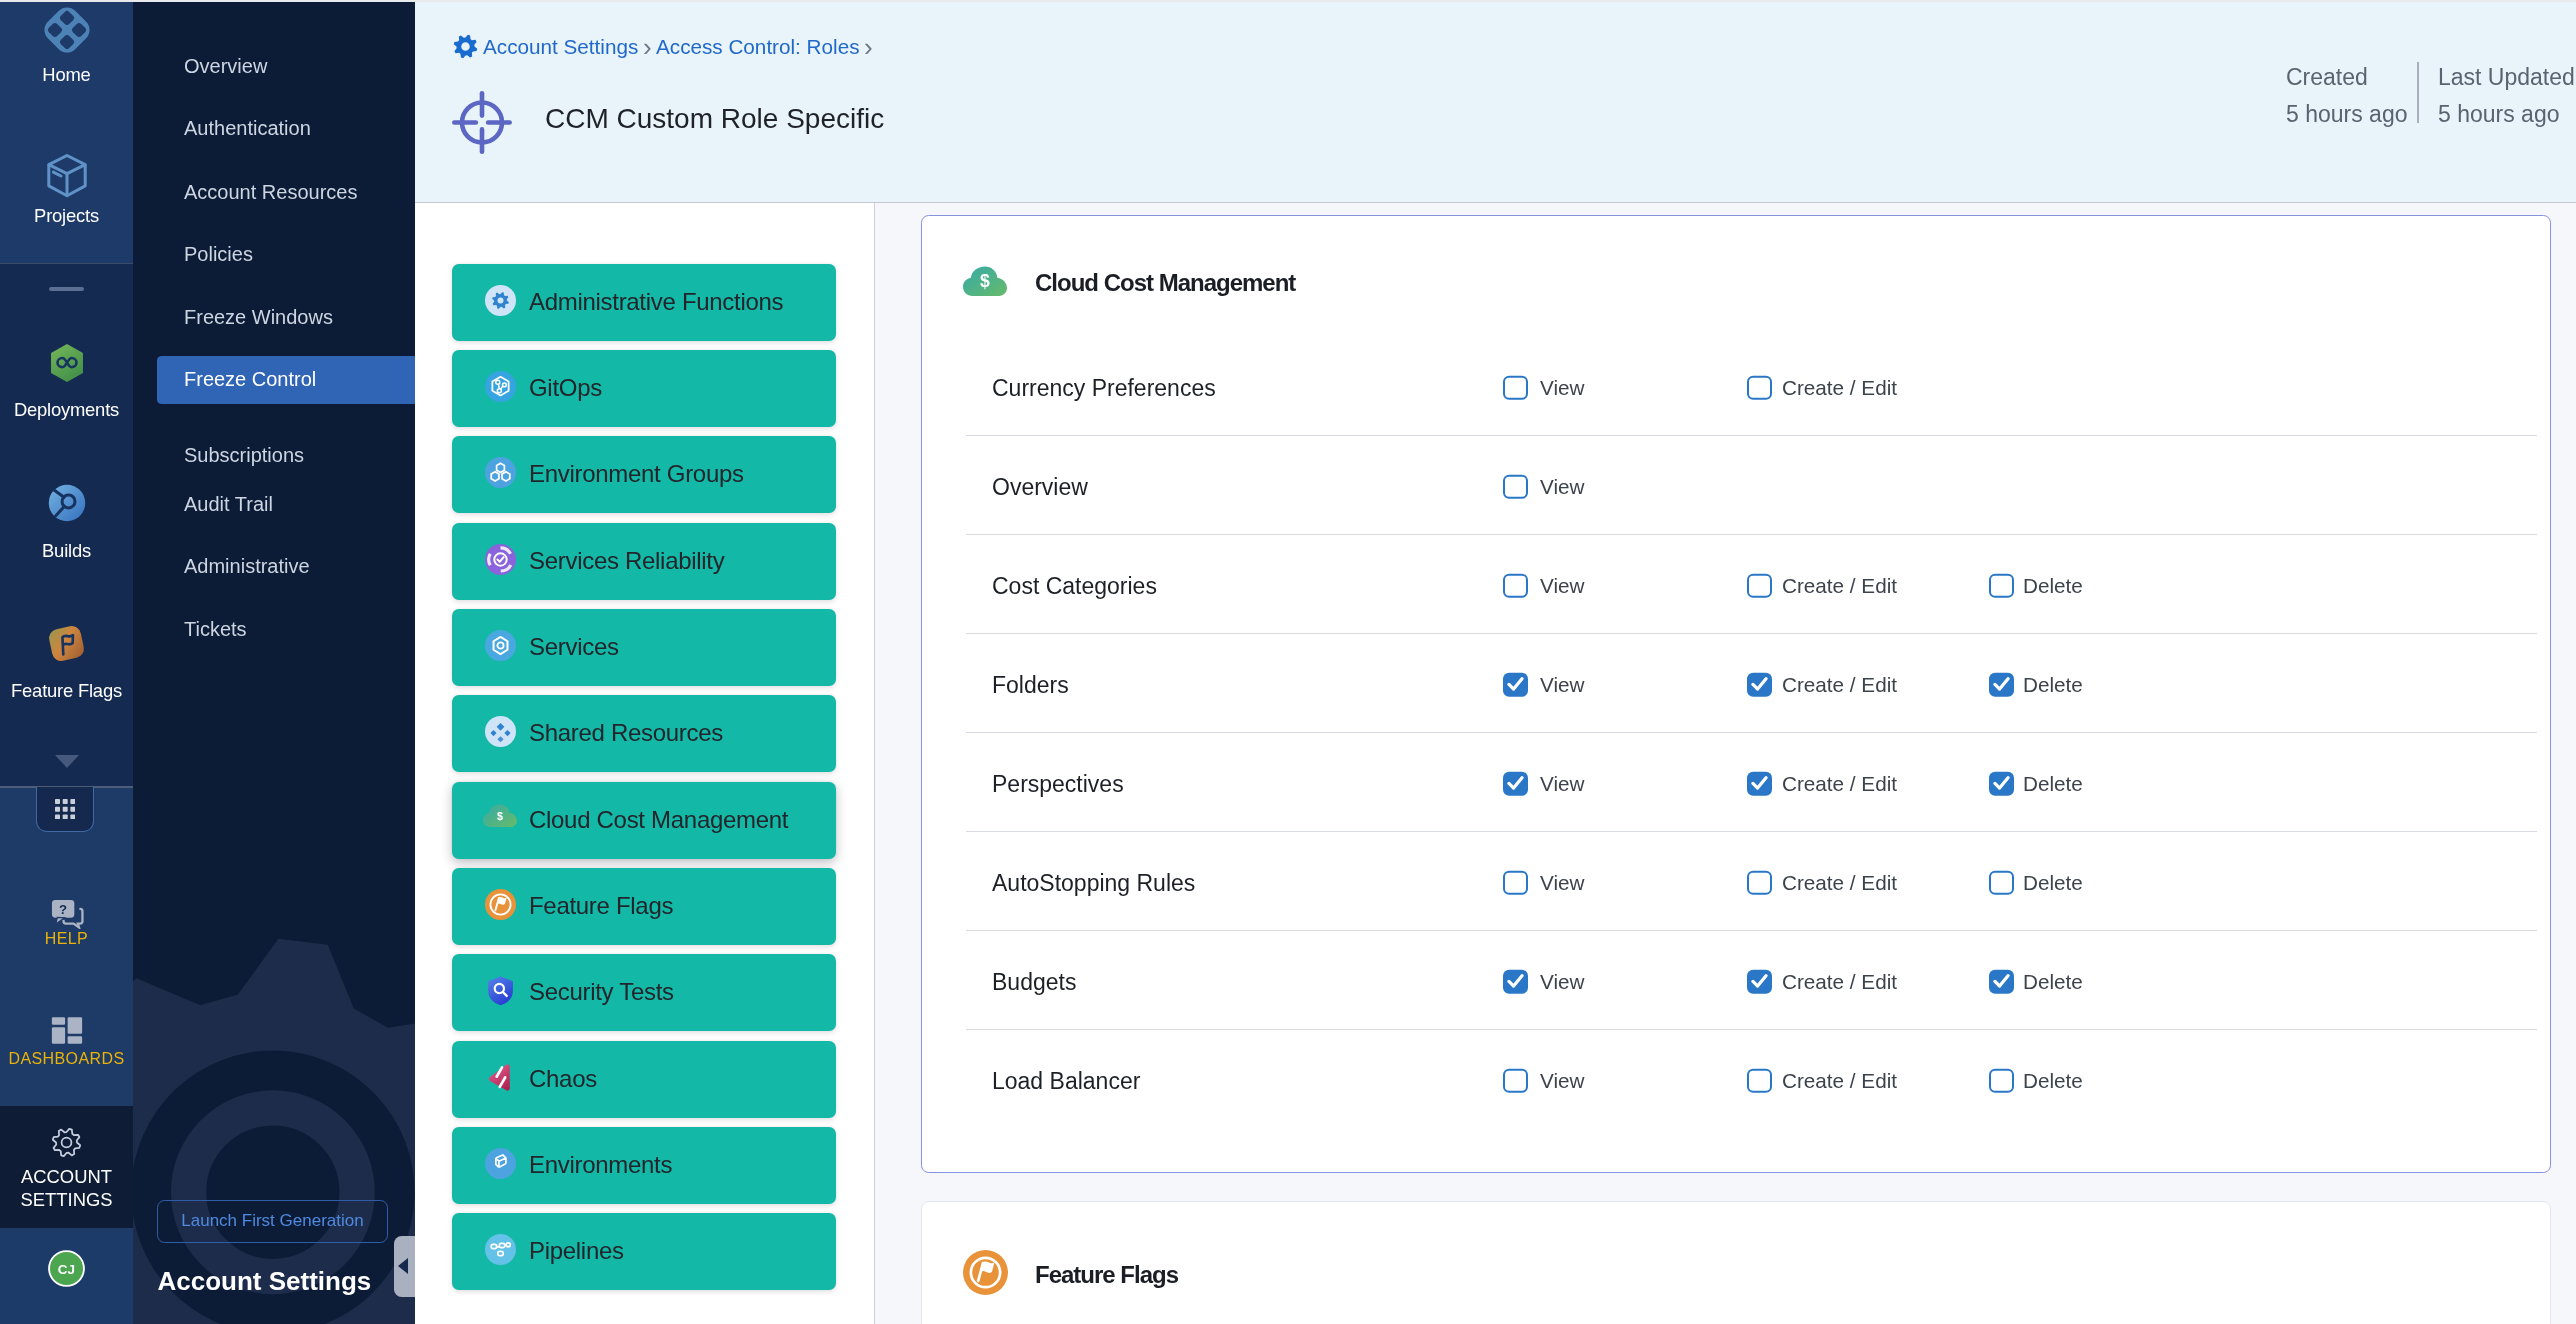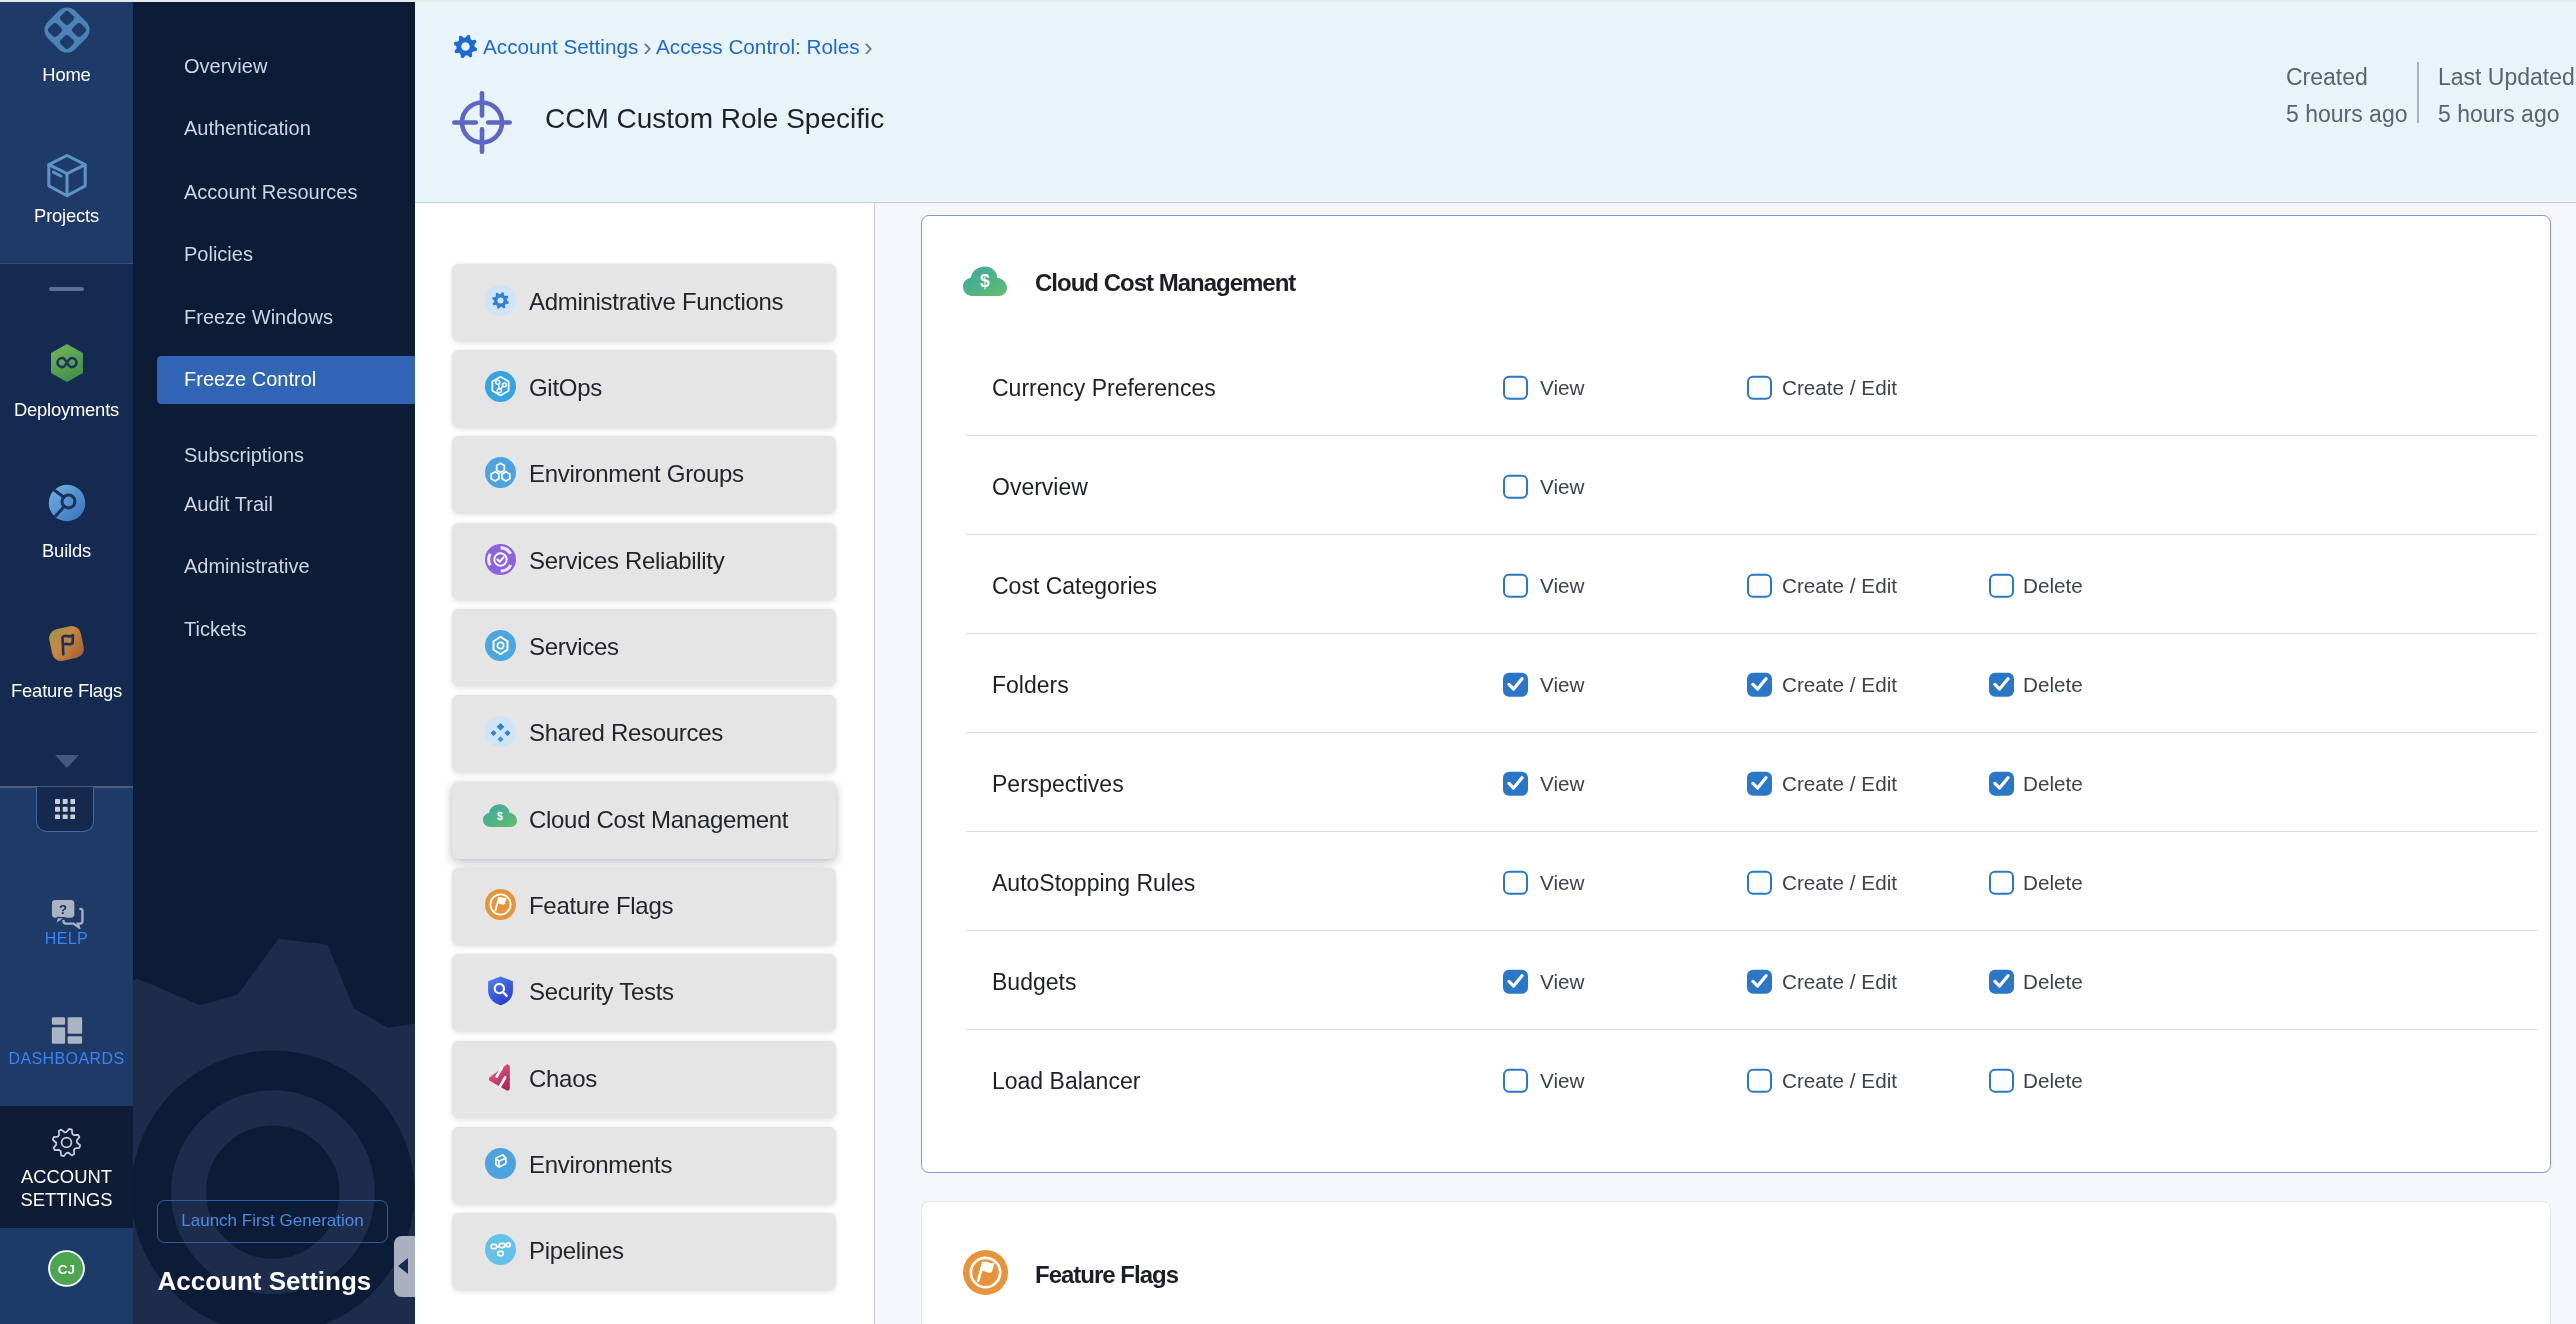--- a/index.html
+++ b/index.html
@@ -9,21 +9,21 @@
 
 #nav1 { position:absolute; left:0; top:0; width:133px; height:1324px; background:#152a50; }
 .n1sec { position:absolute; left:0; width:133px; }
 .n1top { top:0; height:264px; background:#1d3a68; }
 .n1mods { top:264px; height:523px; background:#152a50; }
 .n1low { top:787px; height:320px; background:#1e3a67; }
 .n1acct { top:1106px; height:122px; background:#0e1d35; }
 .n1bot { top:1228px; height:96px; background:#1d3b69; }
 .n1item { position:absolute; width:133px; text-align:center; color:#fff; }
 .n1label { font-size:18.4px; color:#fff; font-weight:500; letter-spacing:-0.2px; }
-.n1small { font-size:16px; color:#3b82f6; font-weight:500; letter-spacing:0.4px;}
+.n1small { font-size:16px; color:#eab308; font-weight:500; letter-spacing:0.4px;}
 .dash { position:absolute; left:49px; top:287px; width:35px; height:3.8px; border-radius:2.3px; background:#5a6f91; }
 .dtri { position:absolute; left:55px; top:755px; width:0; height:0; border-left:12.3px solid transparent; border-right:12.3px solid transparent; border-top:13.8px solid #46597c; }
 
 
 #nav2 { position:absolute; left:133px; top:0; width:282px; height:1324px; background:#0d1c36; overflow:hidden; }
 .n2item { position:absolute; left:51px; font-size:20px; color:#cdd5e2; }
 .n2sel { position:absolute; left:24px; top:356px; width:258px; height:48px; background:#3064b4; border-radius:4.6px 0 0 4.6px; }
 .n2seltext { position:absolute; left:27px; top:12.3px; font-size:20px; color:#ffffff; }
 #launchbtn { position:absolute; left:24px; top:1200px; width:231px; height:43px; border:1.5px solid #305da8; border-radius:7.7px; color:#4f8ae0; font-size:17px; text-align:center; line-height:40px; }
 #astitle { position:absolute; left:24.5px; top:1266px; font-size:26px; font-weight:bold; color:#ffffff; }
@@ -34,21 +34,21 @@
 #header { position:absolute; left:415px; top:0; width:2161px; height:203px; background:#e8f3fa; border-bottom:1.5px solid #c3c8d4; }
 #crumbs { position:absolute; left:0; top:0; width:100%; height:77px; font-size:20.7px; color:#2169c9; }
 #crumbs span { position:absolute; top:35px; white-space:nowrap; }
 #crumbs .sep { color:#6f7886; font-size:26px; top:32px !important; }
 #title { position:absolute; left:130px; top:103px; font-size:28px; color:#1f2228; font-weight:400; }
 .metacol { position:absolute; top:59px; color:#5b6270; font-size:23px; line-height:37px; white-space:nowrap; }
 #metadivider { position:absolute; left:2002px; top:62px; width:1.5px; height:61px; background:#a9aebc; }
 
 
 #leftcol { position:absolute; left:415px; top:203px; width:460px; height:1121px; background:#ffffff; border-right:1.5px solid #cccfdb; }
-.card { position:absolute; left:37px; width:384px; height:77px; background:#e5e5e5; border-radius:6.9px; box-shadow:0 1.5px 5.4px rgba(40,41,61,0.14), 0 0 1.5px rgba(40,41,61,0.06); }
+.card { position:absolute; left:37px; width:384px; height:77px; background:#14b8a6; border-radius:6.9px; box-shadow:0 1.5px 5.4px rgba(40,41,61,0.14), 0 0 1.5px rgba(40,41,61,0.06); }
 .card .ic { position:absolute; left:33px; top:20.7px; width:31px; height:31px; }
 .card .ctext { position:absolute; left:77px; top:38px; transform:translateY(-50%); font-size:24px; letter-spacing:-0.3px; color:#22252b; }
 .cardsel { box-shadow:0 3.8px 10.7px rgba(40,41,61,0.28), 0 0 2.3px rgba(40,41,61,0.10); }
 
 
 #main { position:absolute; left:875px; top:203px; width:1701px; height:1121px; background:#f6f7fb; }
 .panel { position:absolute; left:46px; width:1630px; background:#ffffff; border:1.5px solid #8691e2; border-radius:7.7px; }
 #panel1 { top:11.5px; height:958px; }
 #panel2 { top:998px; height:337px; border:1.5px solid #e2e5f2; border-radius:7.7px; }
 .ptitle { position:absolute; left:113px; font-size:24px; font-weight:bold; color:#1b1e24; letter-spacing:-1px; }

